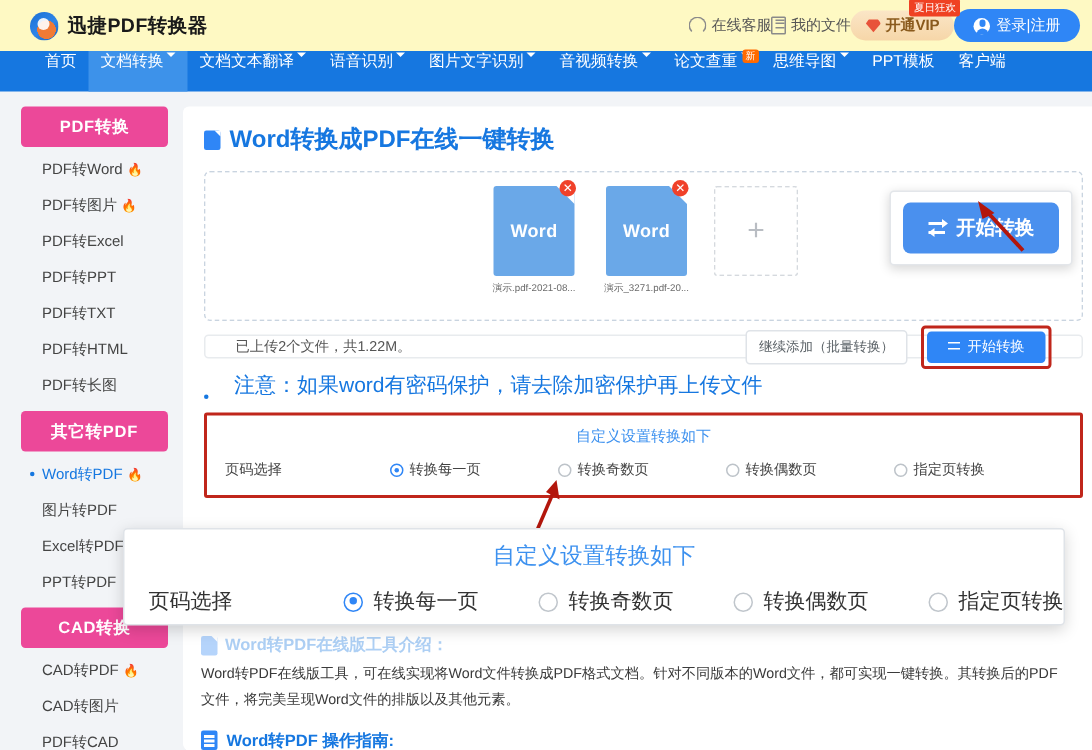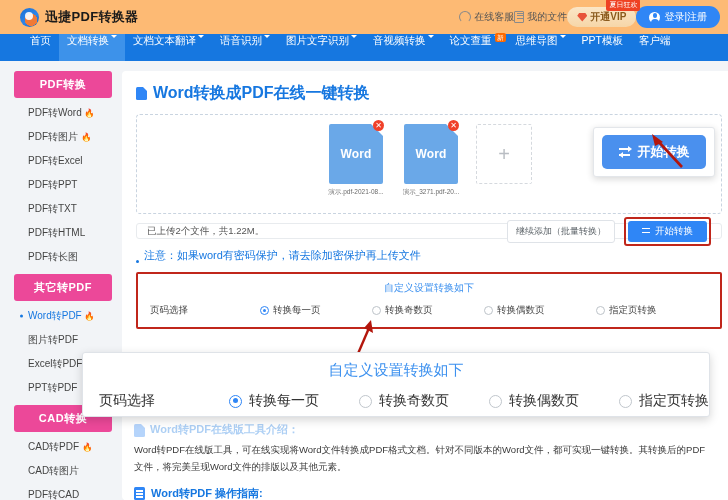--- a/index.html
+++ b/index.html
@@ -6,21 +6,21 @@
   html, body {
     width: 728px; height: 500px;
     font-family: "Liberation Sans", "DejaVu Sans", sans-serif;
     background: #f5f6f8;
     overflow: hidden;
   }
   #root { position: relative; width: 728px; height: 500px; background: #f2f4f7; }
 
   
   .topbar {
-    height: 34px; background: #fdba74;
+    height: 34px; background: #fef9c3;
     display: flex; align-items: center;
     padding: 0 8px 0 20px; position: relative;
   }
   .logo-wrap { display: flex; align-items: center; gap: 6px; }
   .logo-mark {
     width: 19px; height: 19px; border-radius: 50%;
     background:
       radial-gradient(circle at 58% 62%, #f07a35 0 38%, rgba(0,0,0,0) 39%),
       linear-gradient(145deg, #1a6fd4 0%, #2f86e8 55%, #1a5fb8 100%);
     position: relative; flex: none;
@@ -194,21 +194,21 @@
   }
   .swap-tip2 {
     left: 0; top: 6px; border-top: 3px solid transparent;
     border-bottom: 3px solid transparent; border-right: 4px solid #fff;
   }
   .red-arrow { position: absolute; right: 48px; top: 62px; z-index: 6; }
 
   
   .summary-row {
     margin-top: 9px; border: 1px solid #e8ebee; border-radius: 3px;
-    height: 16px; display: flex; align-items: center; padding: 0 10px;
+    height: 16px; display: flex; align-items: center; padding: 0 20px;
     background: #fff;
   }
   .summary-text { font-size: 9.5px; color: #555; }
   .summary-actions { margin-left: auto; display: flex; align-items: center; gap: 9px; }
   .btn-add-more {
     border: 1px solid #dfe3e8; border-radius: 3px; background: #fff;
     font-size: 9px; color: #5c6368; padding: 4px 8px; white-space: nowrap;
   }
   .convert-wrap {
     border: 2px solid #c0261b; border-radius: 3px; padding: 2px;
@@ -219,22 +219,22 @@
     white-space: nowrap;
   }
   .swap-sm { width: 9px; height: 9px; position: relative; flex: none; }
   .swap-sm::before, .swap-sm::after {
     content: ""; position: absolute; left: 0; width: 8px; height: 1.4px; background: #fff;
   }
   .swap-sm::before { top: 1.5px; }
   .swap-sm::after { top: 5.5px; }
 
   .note-line {
-    display: flex; align-items: flex-end; gap: 5px; margin-top: 9px;
-    font-size: 11px; color: #1677e0;
+    display: flex; align-items: flex-end; gap: 17px; margin-top: 9px;
+    font-size: 14px; color: #1677e0;
   }
   .note-dot { width: 3px; height: 3px; background: #1677e0; border-radius: 50%; flex: none; }
 
   
   .settings-box {
     margin-top: 9px; border: 2px solid #c0261b; border-radius: 2px;
     padding: 7px 12px 10px;
   }
   .settings-title { text-align: center; font-size: 10px; color: #3d91ef; margin-bottom: 9px; }
   .radio-row { display: flex; align-items: center; }

